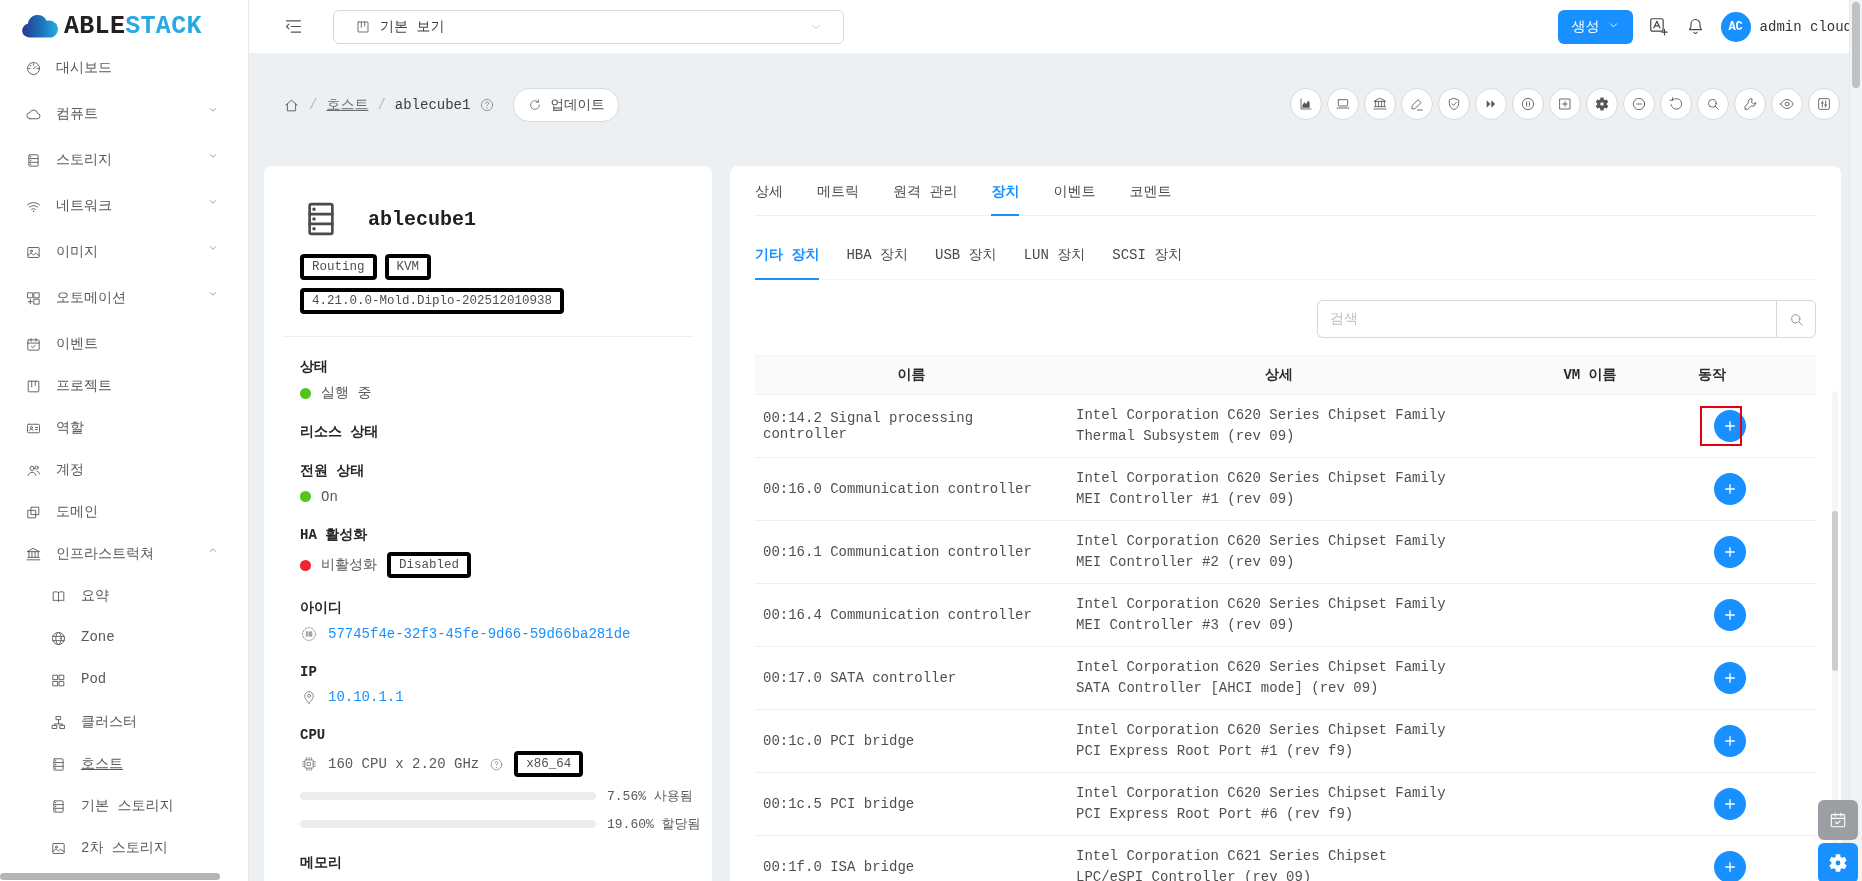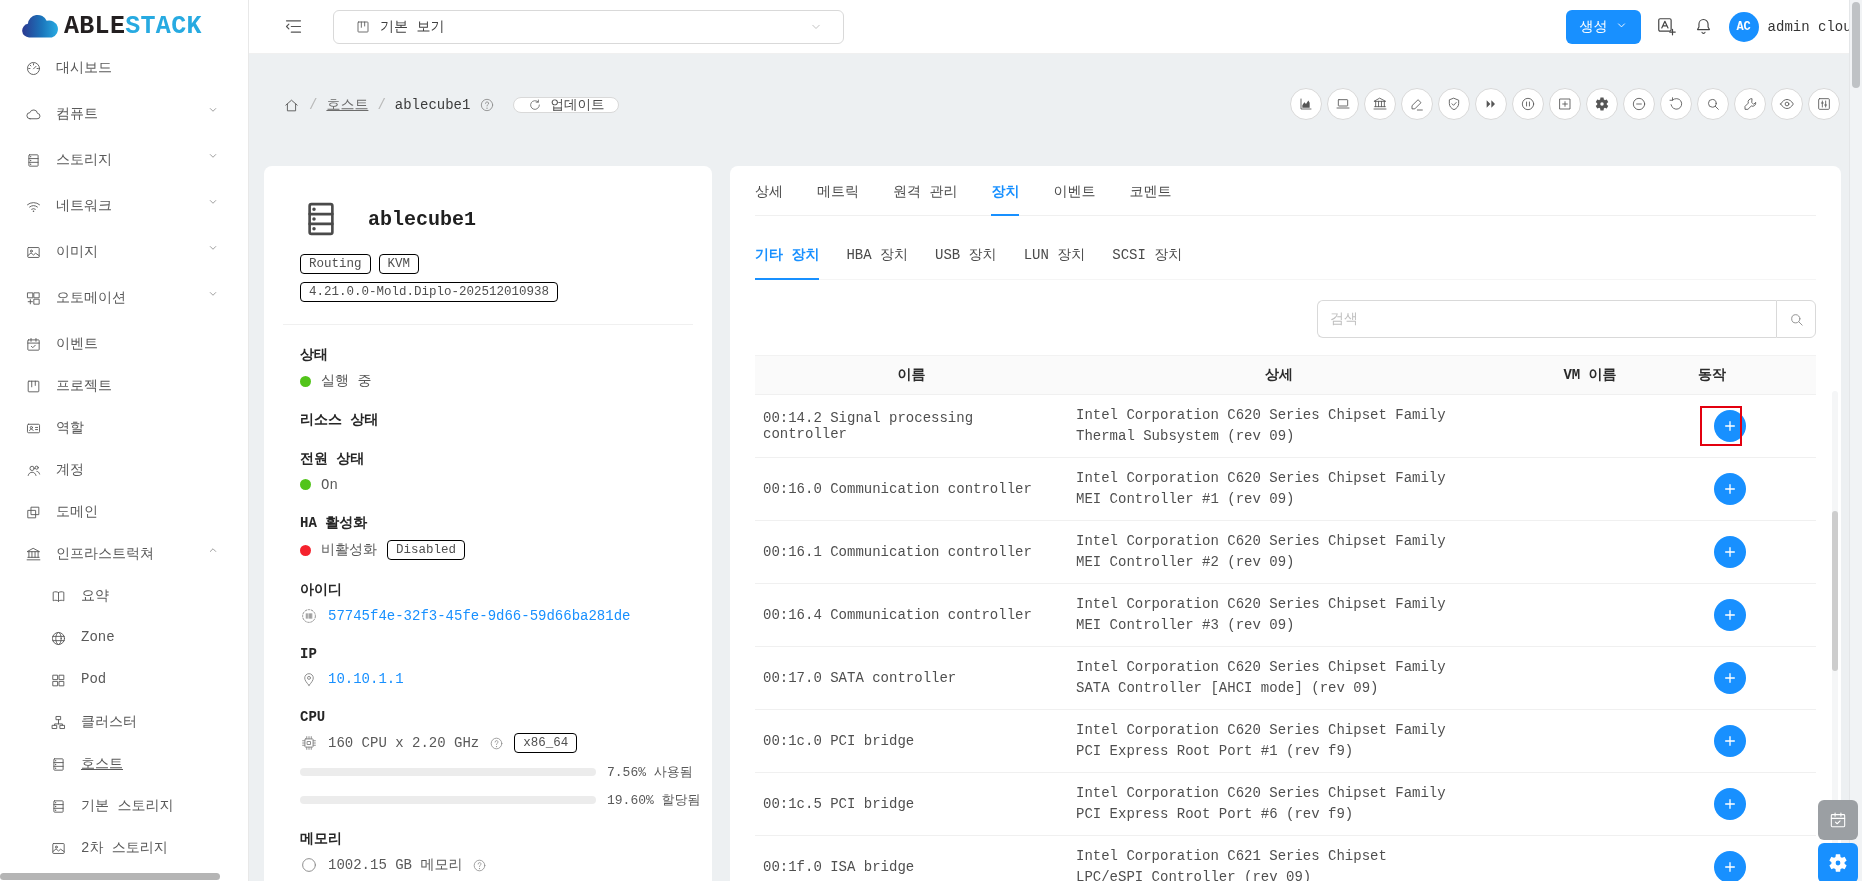--- a/index.html
+++ b/index.html
@@ -16,44 +16,44 @@
   .menu-item .mi-icon{width:18px;height:18px;margin-right:13px;color:#595959;display:flex;align-items:center;}
   .menu-item .chev{position:absolute;right:30px;color:#8c8c8c;display:flex;}
   .menu-item.active .mi-label{text-decoration:underline;}
   .sb-hscroll{position:absolute;left:0;bottom:1px;width:220px;height:7px;background:#b5b5b5;border-radius:4px;}
   
   .topbar{position:absolute;left:249px;top:0;right:0;height:53px;background:#fff;border-bottom:1px solid #f0f0f0;display:flex;align-items:center;z-index:5;}
   .fold-btn{margin-left:34px;color:#545454;background:none;border:none;padding:0;display:flex;cursor:pointer;}
   .project-select{margin-left:29px;width:511px;height:34px;border:1px solid #d9d9d9;border-radius:6px;display:flex;align-items:center;padding:0 21px;font-size:14px;color:#404040;background:#fff;box-sizing:border-box;cursor:pointer;}
   .project-select .ps-icon{color:#595959;display:flex;margin-right:9px;}
   .project-select .chev{margin-left:auto;color:#c3c3c3;display:flex;}
-  .topbar-right{margin-left:auto;display:flex;align-items:center;margin-right:2px;gap:15px;}
+  .topbar-right{margin-left:auto;display:flex;align-items:center;margin-right:10px;gap:15px;}
   .create-btn{background:#1890ff;color:#fff;height:34px;border:none;border-radius:6px;font-size:14px;padding:0 14px;display:flex;align-items:center;gap:8px;font-family:inherit;cursor:pointer;}
   .tb-icon{color:#454545;background:none;border:none;padding:0;display:flex;cursor:pointer;}
   .user-chip{display:flex;align-items:center;gap:9px;cursor:pointer;}
   .avatar{width:30px;height:30px;border-radius:50%;background:#1890ff;color:#fff;font-size:12px;font-weight:700;display:flex;align-items:center;justify-content:center;}
   .user-name{font-size:14px;color:#333;}
   
   .breadcrumb{position:absolute;left:283px;top:89px;height:32px;display:flex;align-items:center;gap:9px;font-size:14px;color:#595959;z-index:4;}
   .bc-home{color:#595959;display:flex;cursor:pointer;}
   .bc-sep{color:#b9b9b9;}
   .bc-link{color:#6d6d6d;text-decoration:underline;cursor:pointer;}
   .bc-current{color:#3c3c3c;}
   .bc-help{color:#8c8c8c;display:flex;cursor:pointer;}
-  .update-btn{height:16px;border:1px solid #d9d9d9;border-radius:16px;background:#fff;display:flex;align-items:center;gap:8px;padding:0 14px;font-size:13.5px;color:#4a4a4a;margin-left:9px;font-family:inherit;cursor:pointer;}
+  .update-btn{height:34px;border:1px solid #d9d9d9;border-radius:16px;background:#fff;display:flex;align-items:center;gap:8px;padding:0 14px;font-size:13.5px;color:#4a4a4a;margin-left:9px;font-family:inherit;cursor:pointer;}
   .update-btn .ri{display:flex;color:#5a5a5a;}
   .toolbar{position:absolute;top:88px;right:22px;display:flex;gap:5px;z-index:4;}
   .tool-btn{width:32px;height:32px;border-radius:50%;border:1px solid #d9d9d9;background:#fff;color:#565656;display:flex;align-items:center;justify-content:center;padding:0;cursor:pointer;}
   
   .host-card{position:absolute;left:264px;top:166px;width:448px;height:770px;background:#fff;border-radius:8px;padding:30px 36px;box-sizing:border-box;z-index:3;}
   .host-head{display:flex;align-items:center;gap:26px;}
   .host-big-icon{color:#4a4a4a;display:flex;}
   .host-title{font-size:20px;font-weight:700;color:#1f1f1f;margin:0;}
   .badges{display:flex;gap:8px;margin-top:12px;flex-wrap:wrap;}
-  .badge{border:1px solid #000000;border-radius:4px;padding:2px 8px;font-size:12.5px;color:#4f4f4f;background:#fff;white-space:nowrap;text-align:right;}
+  .badge{border:4px solid #000000;border-radius:4px;padding:2px 8px;font-size:12.5px;color:#4f4f4f;background:#fff;white-space:nowrap;text-align:right;}
   .hp-divider{height:1px;background:#f0f0f0;margin:22px -17px 0;}
   .hp-section{margin-top:21px;}
   .hp-label{font-size:14px;font-weight:700;color:#262626;margin-bottom:8px;}
   .hp-value{display:flex;align-items:center;gap:10px;font-size:14px;color:#595959;min-height:17px;}
   .dot{width:11px;height:11px;border-radius:50%;flex:none;}
   .hp-icon{color:#8c8c8c;display:flex;flex:none;}
   .hp-link{color:#1890ff;cursor:pointer;}
   .hp-help{color:#8c8c8c;display:flex;cursor:pointer;}
   .bar-row{display:flex;align-items:center;margin-top:10px;gap:11px;}
   .bar-track{width:296px;height:8px;border-radius:4px;background:#ececec;overflow:hidden;flex:none;}

